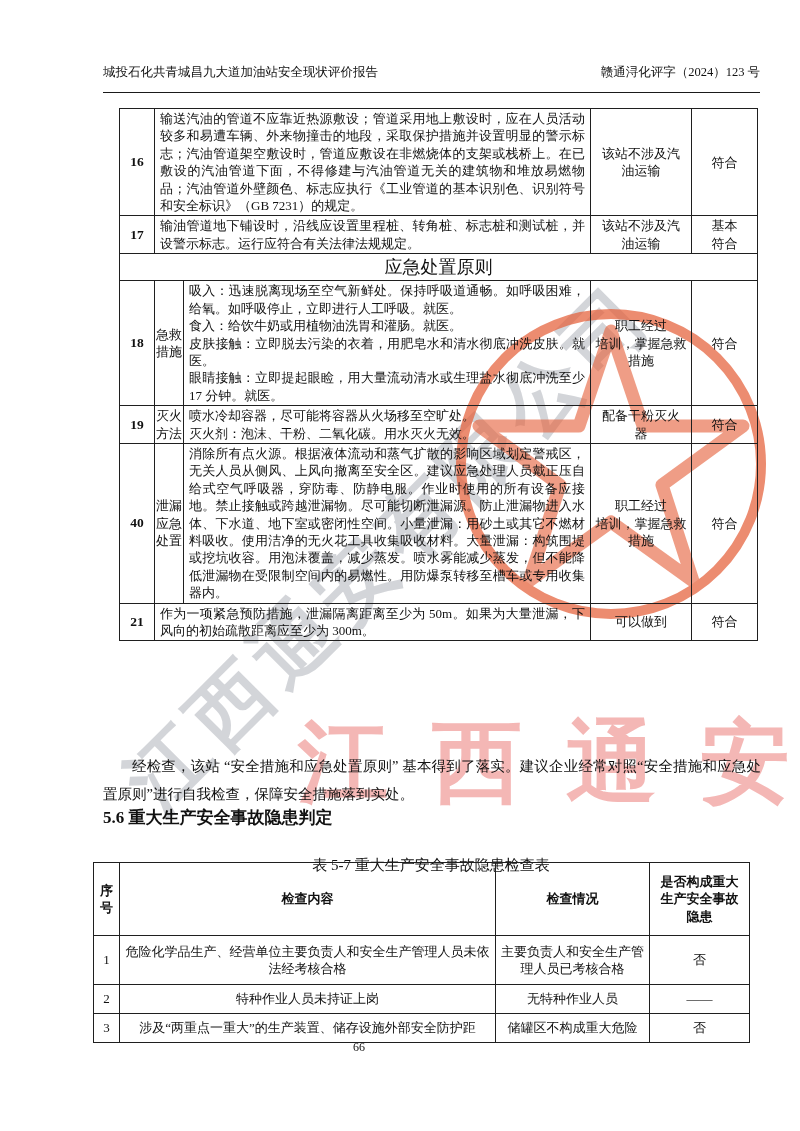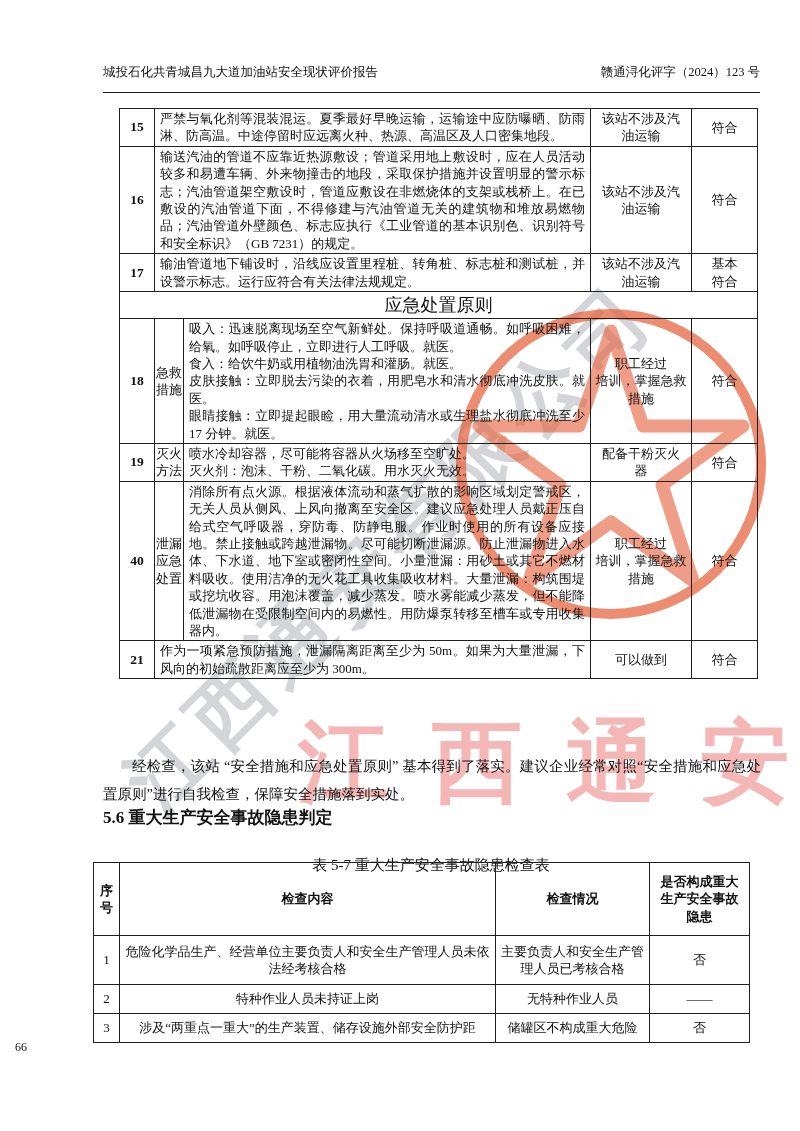--- a/index.html
+++ b/index.html
@@ -33,21 +33,21 @@
   .tbl-caption{position:absolute;left:88px;top:856px;width:656px;text-align:center;
                font-size:15px;font-weight:normal;}
 
   .hazard-table{position:absolute;left:78px;top:862px;width:656px;}
   .hazard-table td{text-align:center;}
   .hazard-table td.hd{font-weight:bold;padding:4px 6px;}
   .hazard-table tr.hrow td{height:64px;}
   .hazard-table tr.r1 td{height:46px;}
   .hazard-table tr.r2 td,.hazard-table tr.r3 td{height:26px;}
 
-  .page-number{position:absolute;left:0;top:1040px;width:688px;font-size:12px;}
+  .page-number{position:absolute;left:0;top:1040px;width:688px;text-align:center;font-size:12px;}
 
   
   .wm-stamp{position:absolute;left:450px;top:303px;opacity:.72;}
   .wm-gray{position:absolute;left:390px;top:548px;transform:translate(-50%,-50%) rotate(-45deg);
            font-size:80px;font-weight:bold;letter-spacing:8px;white-space:nowrap;
            color:rgba(175,179,186,0.55);}
   .wm-pink{position:absolute;left:298px;top:702px;font-size:90px;font-weight:bold;
            letter-spacing:44px;white-space:nowrap;color:rgba(233,105,100,0.48);}
 </style>
 </head>
@@ -74,27 +74,20 @@
 
     <table class="main-table">
       <colgroup>
           <col style="width:35px">
           <col style="width:29px">
           <col style="width:407px">
           <col style="width:101px">
           <col style="width:66px">
         </colgroup>
       <tbody>
-        <tr>
-          <td class="num">15</td>
-          <td class="cnt" colspan="2">严禁与氧化剂等混装混运。夏季最好早晚运输，运输途中应防曝晒、防雨淋、防高温。中途停留时应远离火种、热源、高温区及人口密集地段。</td>
-          <td class="sta">该站不涉及汽
-油运输</td>
-          <td class="res">符合</td>
-        </tr>
         <tr>
           <td class="num">16</td>
           <td class="cnt" colspan="2">输送汽油的管道不应靠近热源敷设；管道采用地上敷设时，应在人员活动较多和易遭车辆、外来物撞击的地段，采取保护措施并设置明显的警示标志；汽油管道架空敷设时，管道应敷设在非燃烧体的支架或栈桥上。在已敷设的汽油管道下面，不得修建与汽油管道无关的建筑物和堆放易燃物品；汽油管道外壁颜色、标志应执行《工业管道的基本识别色、识别符号和安全标识》（GB 7231）的规定。</td>
           <td class="sta">该站不涉及汽
 油运输</td>
           <td class="res">符合</td>
         </tr>
         <tr>
           <td class="num">17</td>
           <td class="cnt" colspan="2">输油管道地下铺设时，沿线应设置里程桩、转角桩、标志桩和测试桩，并设警示标志。运行应符合有关法律法规规定。</td>

